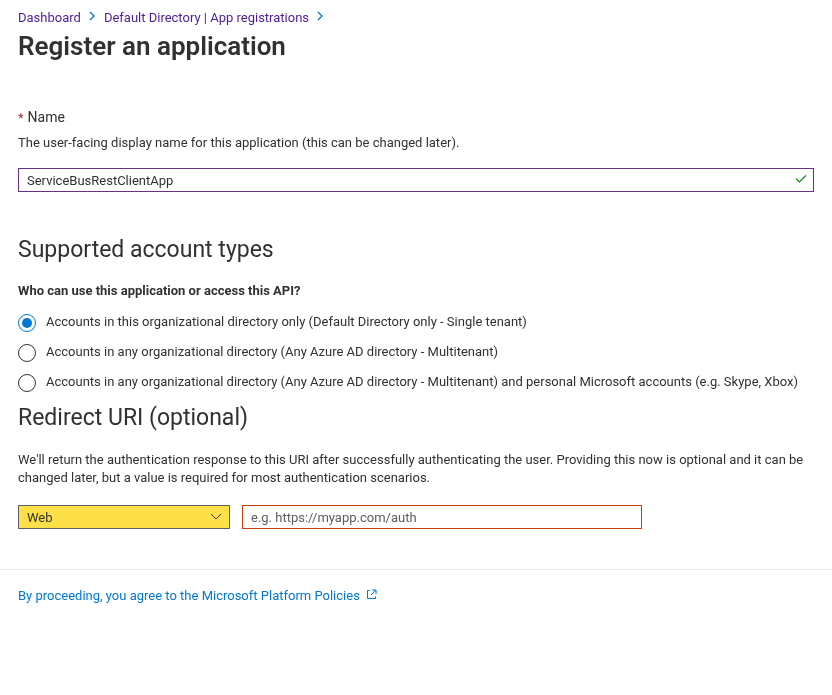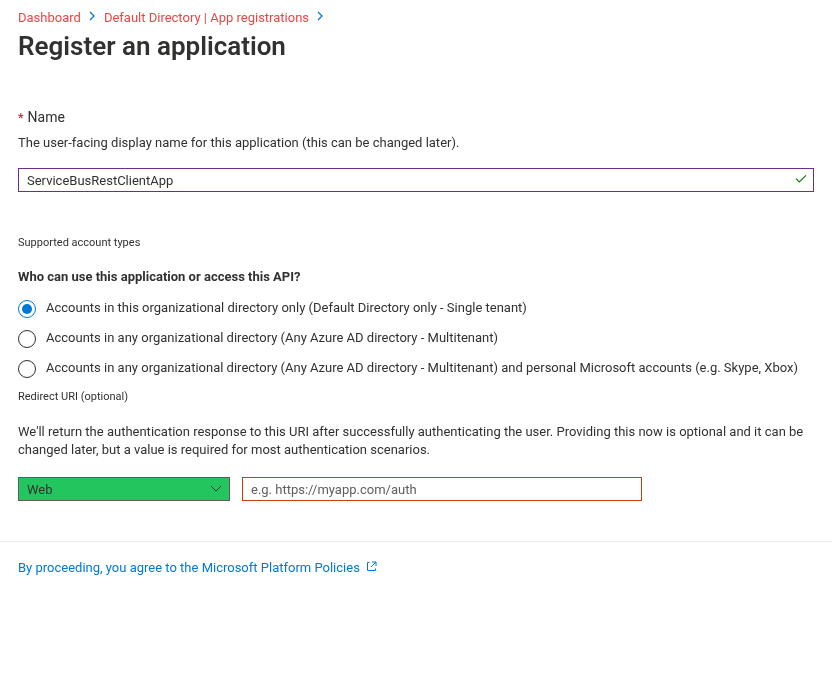--- a/index.html
+++ b/index.html
@@ -13,21 +13,21 @@
     }
     .content { padding: 8px 18px 0 18px; }
     .breadcrumb {
       display: flex;
       align-items: center;
       gap: 8px;
       font-size: 13px;
       margin-bottom: 6px;
       margin-top: 2px;
     }
-    .breadcrumb a { color: #ef4444; text-decoration: none; cursor: pointer; }
+    .breadcrumb a { color: #4c1d95; text-decoration: none; cursor: pointer; }
     .chev { color: #0078d4; font-size: 11px; }
     h1.page-title {
       font-size: 26px;
       font-weight: 600;
       color: #323130;
       margin-bottom: 48px;
     }
     .label-row { display: flex; align-items: baseline; gap: 4px; margin-bottom: 10px; }
     .required-star { color: #a4262c; font-size: 13px; }
     .field-label { font-size: 14px; color: #323130; }
@@ -53,21 +53,21 @@
     }
     .check-icon {
       position: absolute;
       right: 6px;
       top: 50%;
       transform: translateY(-50%);
       color: #107c10;
       pointer-events: none;
     }
     h2.section {
-      font-size: 11px;
+      font-size: 23px;
       font-weight: 400;
       color: #323130;
       margin-bottom: 20px;
     }
     .bold-q {
       font-size: 13px;
       font-weight: 700;
       color: #323130;
       margin-bottom: 16px;
     }
@@ -114,21 +114,21 @@
     .select-wrap {
       position: relative;
       width: 212px;
     }
     .select-box {
       width: 100%;
       height: 24px;
       border: 1px solid #605e5c;
       padding: 3px 28px 3px 8px;
       font-size: 13px;
-      background: #22c55e;
+      background: #fde047;
       display: flex;
       align-items: center;
       cursor: pointer;
     }
     .select-chev {
       position: absolute;
       right: 8px;
       top: 50%;
       transform: translateY(-50%);
       font-size: 11px;

